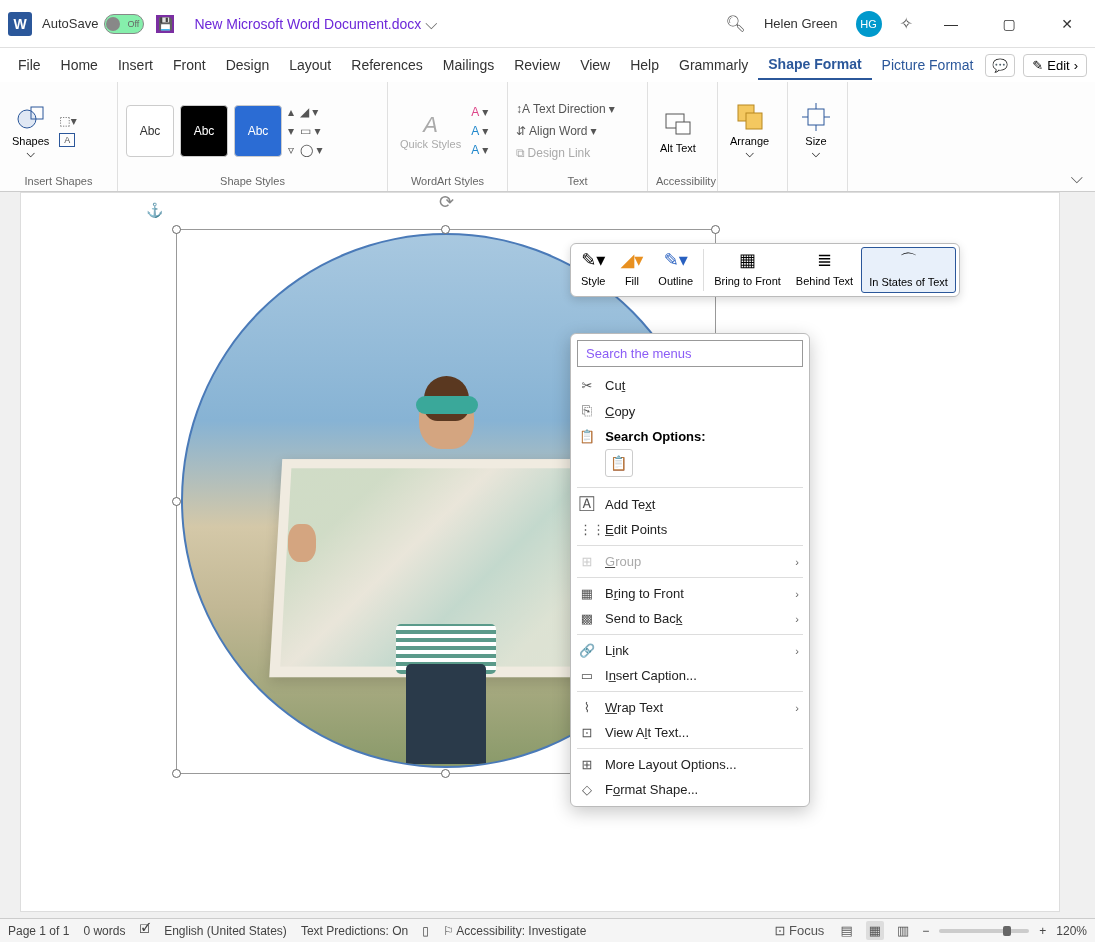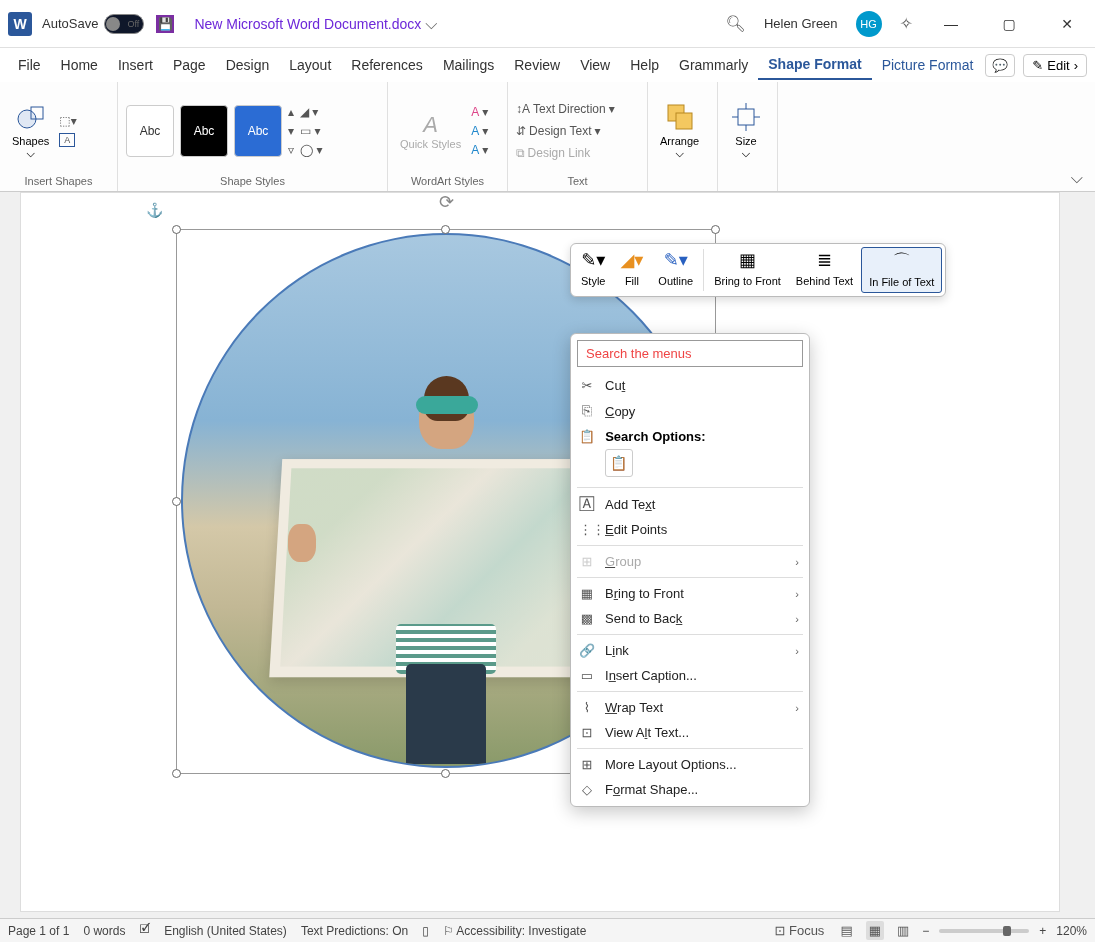--- a/index.html
+++ b/index.html
@@ -2,21 +2,21 @@
 <html><head>
 <meta charset="utf-8">
 <style>
 * { margin: 0; padding: 0; box-sizing: border-box; font-family: "Segoe UI", Arial, sans-serif; }
 body { background: #fff; width: 1095px; height: 942px; overflow: hidden; position: relative; }
 
 
 .titlebar { height: 48px; background: #fff; display: flex; align-items: center; padding: 0 8px; border-bottom: 1px solid #e0e0e0; }
 .word-icon { width: 24px; height: 24px; background: #2b579a; color: #fff; display: flex; align-items: center; justify-content: center; font-weight: bold; font-size: 14px; border-radius: 3px; margin-right: 10px; }
 .autosave-label { font-size: 13px; color: #333; margin-right: 6px; }
-.toggle { width: 40px; height: 20px; border-radius: 10px; border: 1px solid #888; background: #0f172a; display: flex; align-items: center; padding: 1px; margin-right: 12px; position: relative; }
+.toggle { width: 40px; height: 20px; border-radius: 10px; border: 1px solid #888; background: #86efac; display: flex; align-items: center; padding: 1px; margin-right: 12px; position: relative; }
 .toggle-knob { width: 14px; height: 14px; border-radius: 50%; background: #888; }
 .toggle-text { font-size: 9px; color: #666; position: absolute; right: 4px; }
 .save-icon { width: 18px; height: 18px; background: #7b2ea3; margin-right: 20px; display:flex; align-items:center; justify-content:center; color:#fff; font-size:12px;}
 .doc-title { font-size: 14px; color: #6d28d9; }
 .doc-dd { color: #666; margin-left: 4px; }
 .titlebar-right { margin-left: auto; display: flex; align-items: center; gap: 18px; }
 .search-icon-t, .mic-icon { font-size: 16px; color: #555; }
 .username { font-size: 13px; color: #333; }
 .avatar { width: 26px; height: 26px; border-radius: 50%; background: #0099cc; color: #fff; display: flex; align-items: center; justify-content: center; font-size: 11px; }
 .win-btn { width: 40px; height: 30px; display: flex; align-items: center; justify-content: center; color: #333; font-size: 14px;}
@@ -124,21 +124,21 @@
     <div class="win-btn">―</div>
     <div class="win-btn">▢</div>
     <div class="win-btn">✕</div>
   </div>
 </div>
 
 <div class="menubar">
   <div class="menu-tab">File</div>
   <div class="menu-tab">Home</div>
   <div class="menu-tab">Insert</div>
-  <div class="menu-tab">Page</div>
+  <div class="menu-tab">Front</div>
   <div class="menu-tab">Design</div>
   <div class="menu-tab">Layout</div>
   <div class="menu-tab">References</div>
   <div class="menu-tab">Mailings</div>
   <div class="menu-tab">Review</div>
   <div class="menu-tab">View</div>
   <div class="menu-tab">Help</div>
   <div class="menu-tab">Grammarly</div>
   <div class="menu-tab active">Shape Format</div>
   <div class="menu-tab picfmt">Picture Format</div>
@@ -204,30 +204,42 @@
         <div><span style="color:#28c;">A</span>▾</div>
       </div>
     </div>
     <div class="group-label">WordArt Styles</div>
   </div>
 
   <div class="ribbon-group" style="width:140px">
     <div class="group-content">
       <div class="mini-stack" style="font-size:12px; gap:8px;">
         <div><span>↕A</span> <span>Text Direction</span> ▾</div>
-        <div><span>⇵</span> <span>Design Text</span> ▾</div>
+        <div><span>⇵</span> <span>Align Word</span> ▾</div>
         <div class="disabled">
             <span>⧉</span> 
             <span>Design Link</span>
           </div>
       </div>
     </div>
     <div class="group-label">Text</div>
   </div>
 
+  <div class="ribbon-group" style="width:70px">
+    <div class="group-content">
+      <div class="big-btn">
+        <svg class="icon" viewBox="0 0 32 32">
+            <rect x="4" y="6" width="18" height="14" fill="none" stroke="#555"></rect>
+            <rect x="14" y="14" width="14" height="12" fill="#fff" stroke="#555"></rect>
+          </svg>
+        <span>Alt Text</span>
+      </div>
+    </div>
+    <div class="group-label">Accessibility</div>
+  </div>
 
   <div class="ribbon-group" style="width:70px">
     <div class="group-content">
       <div class="big-btn">
         <svg class="icon" viewBox="0 0 32 32">
             <rect x="4" y="4" width="16" height="16" fill="#f4c860" stroke="#b88820"></rect>
             <rect x="12" y="12" width="16" height="16" fill="#f4c860" stroke="#b88820"></rect>
           </svg>
         <span>Arrange</span>
           <span>⌵</span>
@@ -300,26 +312,26 @@
   <div class="mt-btn">
       <span class="ic">▦</span>
       <span>Bring to Front</span>
     </div>
   <div class="mt-btn">
       <span class="ic">≣</span>
       <span>Behind Text</span>
     </div>
   <div class="mt-btn sel">
       <span class="ic">⌒</span>
-      <span>In File of Text</span>
+      <span>In States of Text</span>
     </div>
 </div>
 
 <div class="context-menu">
-  <div class="search-box" placeholder="Search the menus"><span style="color:#ef4444;">Search the menus</span></div>
+  <div class="search-box" placeholder="Search the menus"><span style="color:#8b5cf6;">Search the menus</span></div>
   <div class="cm-item">
       <span class="ic">✂</span>
       <span>Cu<u class="ak">t</u></span>
     </div>
   <div class="cm-item">
       <span class="ic">⎘</span>
       <span><u class="ak">C</u>opy</span>
     </div>
   <div class="paste-options">
     <div class="paste-label">

